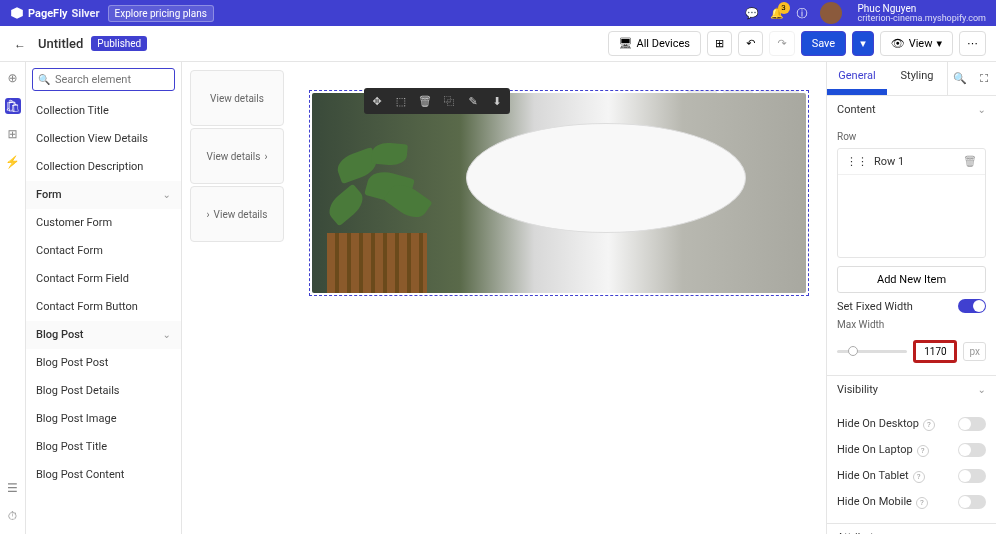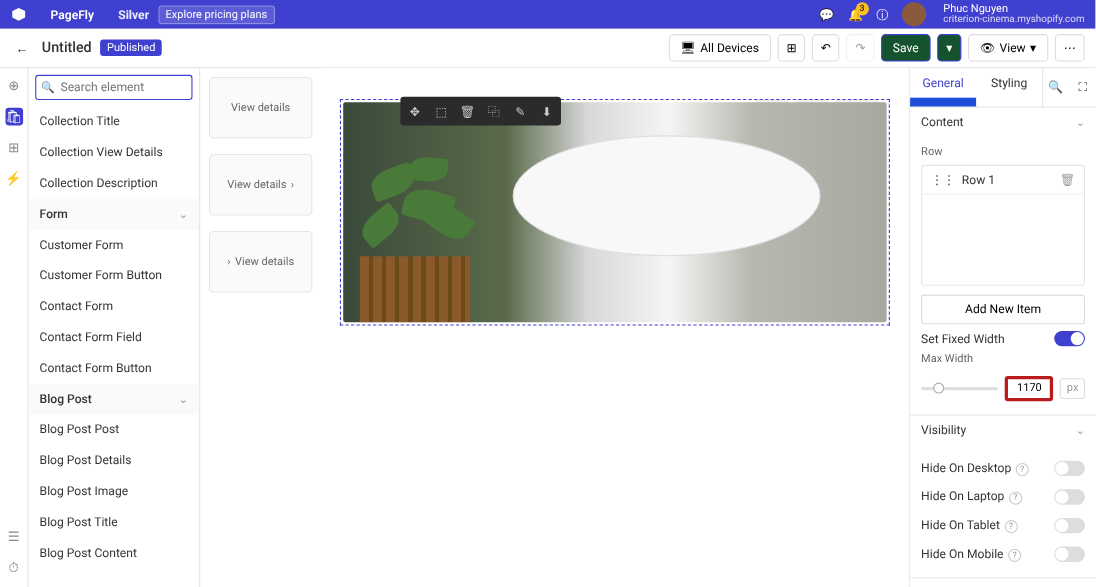--- a/index.html
+++ b/index.html
@@ -1,68 +1,68 @@
 <!DOCTYPE html>
 <html><head>
 <meta charset="utf-8">
 <style>
 *{box-sizing:border-box;margin:0;padding:0;font-family:-apple-system,BlinkMacSystemFont,'Segoe UI',Roboto,sans-serif}
 body{font-size:12px;color:#333;background:#fff;overflow:hidden}
 .app{display:flex;flex-direction:column;height:534px;width:996px}
 .topbar{background:#4040d0;color:#fff;height:26px;display:flex;align-items:center;padding:0 10px;font-size:11px}
-.logo{display:flex;align-items:center;gap:22px;font-weight:600}
+.logo{display:flex;align-items:center;gap:4px;font-weight:600}
 .logo svg{width:14px;height:14px}
 .badge-plan{background:rgba(255,255,255,.15);padding:2px 6px;border-radius:3px;margin-left:8px;font-size:10px;border:1px solid rgba(255,255,255,.3)}
 .topbar-right{margin-left:auto;display:flex;align-items:center;gap:12px}
 .notif{position:relative}
 .notif-badge{position:absolute;top:-5px;right:-5px;background:#fbbf24;color:#000;font-size:8px;width:12px;height:12px;border-radius:50%;display:flex;align-items:center;justify-content:center}
 .user{display:flex;align-items:center;gap:16px}
 .avatar{width:22px;height:22px;border-radius:50%;background:#8b5a3c}
 .user-info{display:flex;flex-direction:column;line-height:1.1}
 .user-name{font-size:10px}
 .user-domain{font-size:9px;opacity:.8}
 .toolbar{height:36px;border-bottom:1px solid #e5e5e5;display:flex;align-items:center;padding:0 10px;gap:8px}
 .back-btn{cursor:pointer;padding:4px}
 .page-title{font-weight:500;font-size:13px}
 .pub-badge{background:#4040d0;color:#fff;font-size:10px;padding:2px 6px;border-radius:3px}
 .toolbar-right{margin-left:auto;display:flex;align-items:center;gap:6px}
 .tb-btn{border:1px solid #ddd;background:#fff;padding:5px 10px;border-radius:4px;font-size:11px;cursor:pointer;display:flex;align-items:center;gap:4px}
 .tb-btn.icon-only{padding:5px 7px}
-.tb-btn.primary{background:#14532d;color:#fff;border-color:#4040d0}
+.tb-btn.primary{background:#1d4ed8;color:#fff;border-color:#4040d0}
 .main{flex:1;display:flex;overflow:hidden}
 .left-rail{width:26px;border-right:1px solid #e5e5e5;display:flex;flex-direction:column;align-items:center;padding-top:8px;gap:12px}
 .rail-icon{width:16px;height:16px;cursor:pointer;display:flex;align-items:center;justify-content:center;color:#888}
 .rail-icon.active{background:#4040d0;color:#fff;border-radius:3px;padding:2px}
 .rail-bottom{margin-top:auto;margin-bottom:10px;display:flex;flex-direction:column;gap:12px}
 .elements-panel{width:156px;border-right:1px solid #e5e5e5;display:flex;flex-direction:column;overflow-y:auto}
 .search-wrap{padding:6px}
 .search-input{width:100%;border:1px solid #4040d0;border-radius:3px;padding:4px 6px 4px 22px;font-size:11px;outline:none}
 .search-wrap{position:relative}
 .search-icon{position:absolute;left:12px;top:12px;color:#999;font-size:10px}
 .el-item{padding:7px 10px;font-size:11px;cursor:pointer;border-bottom:1px solid transparent}
 .el-item.header{font-weight:500;display:flex;justify-content:space-between;align-items:center;background:#fafafa}
-.cards-col{width:110px;padding:8px;display:flex;flex-direction:column;gap:14px}
+.cards-col{width:110px;padding:8px;display:flex;flex-direction:column;gap:2px}
 .card{border:1px solid #e5e5e5;border-radius:4px;height:56px;display:flex;align-items:center;justify-content:center;font-size:10px;color:#666;cursor:pointer;background:#fafafa}
 .canvas{flex:1;background:#fff;position:relative;overflow:auto;padding:10px 0}
 .canvas-inner{margin:0 auto;width:500px;position:relative}
 .sel-box{border:1px dashed #4040d0;padding:2px;position:relative}
 .float-toolbar{position:absolute;top:-2px;left:55px;background:#2b2b2b;border-radius:3px;display:flex;padding:2px;gap:2px;z-index:5}
 .ft-btn{width:22px;height:22px;display:flex;align-items:center;justify-content:center;color:#ccc;cursor:pointer;font-size:11px}
 .hero-img{width:100%;height:200px;background:linear-gradient(90deg,#3a4a3a 0%,#5a6a4a 30%,#d8d8d8 45%,#f5f5f5 60%,#b8b8b0 75%,#a8a8a0 100%);position:relative;overflow:hidden;border-radius:2px}
 .plant{position:absolute;left:5px;bottom:0;width:130px;height:150px}
 .pot{position:absolute;bottom:0;left:10px;width:100px;height:60px;background:repeating-linear-gradient(90deg,#8b5a2b 0,#8b5a2b 8px,#6b4a1b 8px,#6b4a1b 12px)}
 .leaves{position:absolute;bottom:50px;left:0;width:130px;height:100px}
 .leaf{position:absolute;background:#4a7a3a;border-radius:50% 10% 50% 10%}
 .table-top{position:absolute;right:60px;top:30px;width:280px;height:110px;background:#f8f8f8;border-radius:50%;border:1px solid #ddd}
 .placeholder-bar{position:absolute;top:0;right:10px;display:flex;gap:6px}
 .ph{height:14px;background:#eee;border-radius:3px}
 .right-panel{width:170px;border-left:1px solid #e5e5e5;display:flex;flex-direction:column;overflow-y:auto;font-size:11px}
 .tabs{display:flex;border-bottom:1px solid #e5e5e5}
 .tab{flex:1;text-align:center;padding:7px;cursor:pointer;font-size:11px}
-.tab.active{color:#4040d0;border-bottom:8px solid #1d4ed8}
+.tab.active{color:#4040d0;border-bottom:6px solid #1d4ed8}
 .tab-icons{display:flex;border-left:1px solid #e5e5e5}
 .tab-icon{width:24px;display:flex;align-items:center;justify-content:center;cursor:pointer}
 .section{border-bottom:1px solid #e5e5e5}
 .section-hdr{padding:7px 10px;display:flex;justify-content:space-between;align-items:center;cursor:pointer;font-size:11px}
 .section-body{padding:8px 10px}
 .row-label{font-size:10px;color:#666;margin-bottom:6px}
 .row-list{border:1px solid #e5e5e5;border-radius:3px;min-height:110px;margin-bottom:8px}
 .row-item{padding:6px 8px;display:flex;align-items:center;gap:6px;font-size:11px;border-bottom:1px solid #f0f0f0}
 .row-item-del{margin-left:auto;cursor:pointer;color:#999}
 .add-btn{width:100%;border:1px solid #ddd;background:#fff;padding:6px;border-radius:3px;cursor:pointer;font-size:11px}
@@ -140,21 +140,20 @@
       <div class="search-wrap">
         <span class="search-icon">🔍</span>
         <input class="search-input" placeholder="Search element" style="">
       </div>
       <div id="el-list">
           <div class="el-item">Collection Title</div>
           <div class="el-item">Collection View Details</div>
           <div class="el-item">Collection Description</div>
           <div class="el-item header">Form<span class="chev">⌄</span></div>
           <div class="el-item">Customer Form</div>
-          <div class="el-item">Customer Form Button</div>
           <div class="el-item">Contact Form</div>
           <div class="el-item">Contact Form Field</div>
           <div class="el-item">Contact Form Button</div>
           <div class="el-item header">Blog Post<span class="chev">⌄</span></div>
           <div class="el-item">Blog Post Post</div>
           <div class="el-item">Blog Post Details</div>
           <div class="el-item">Blog Post Image</div>
           <div class="el-item">Blog Post Title</div>
           <div class="el-item">Blog Post Content</div>
         </div>

